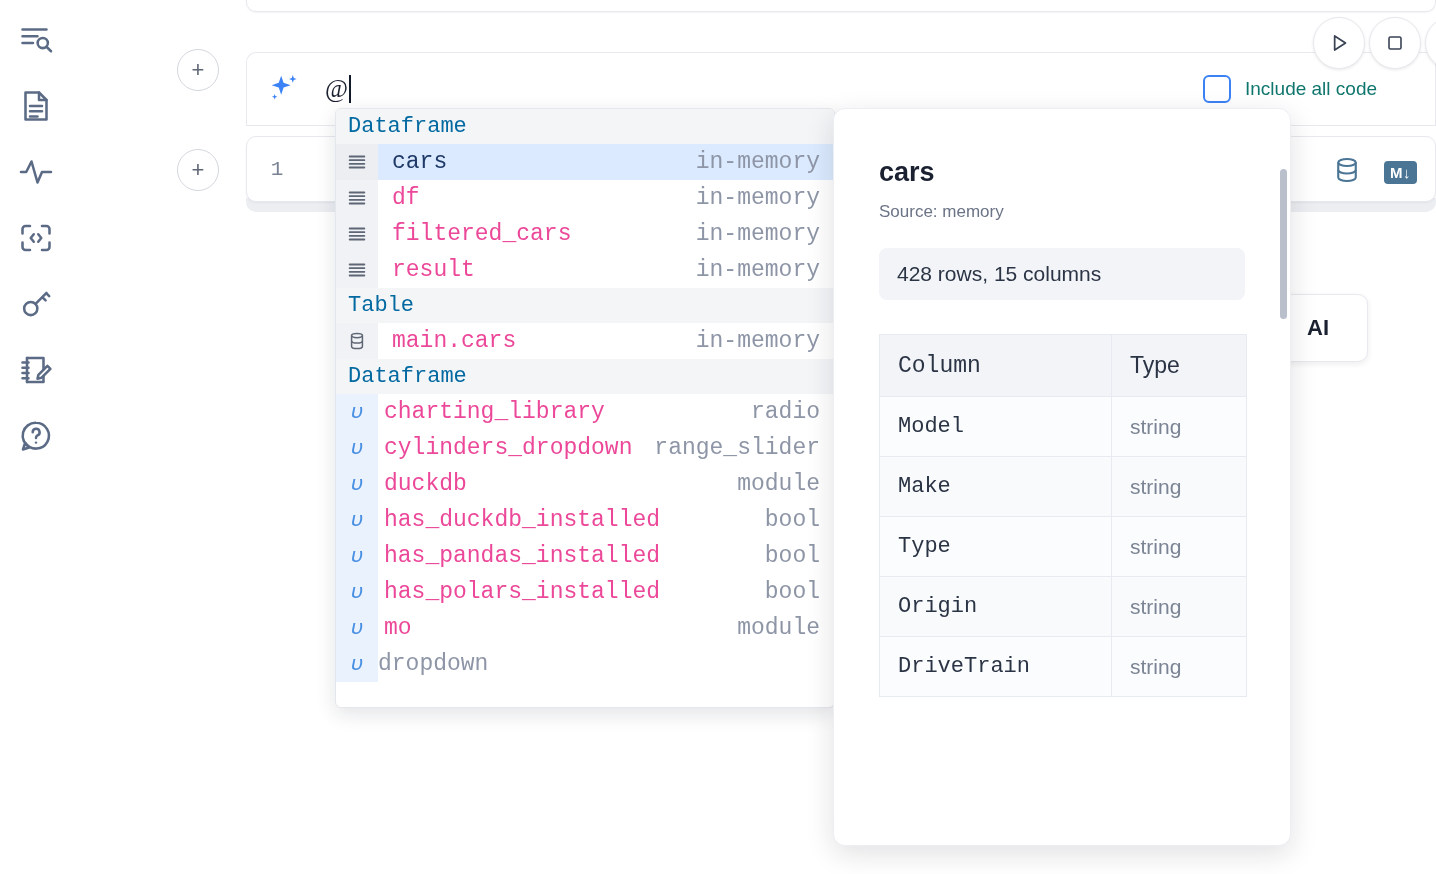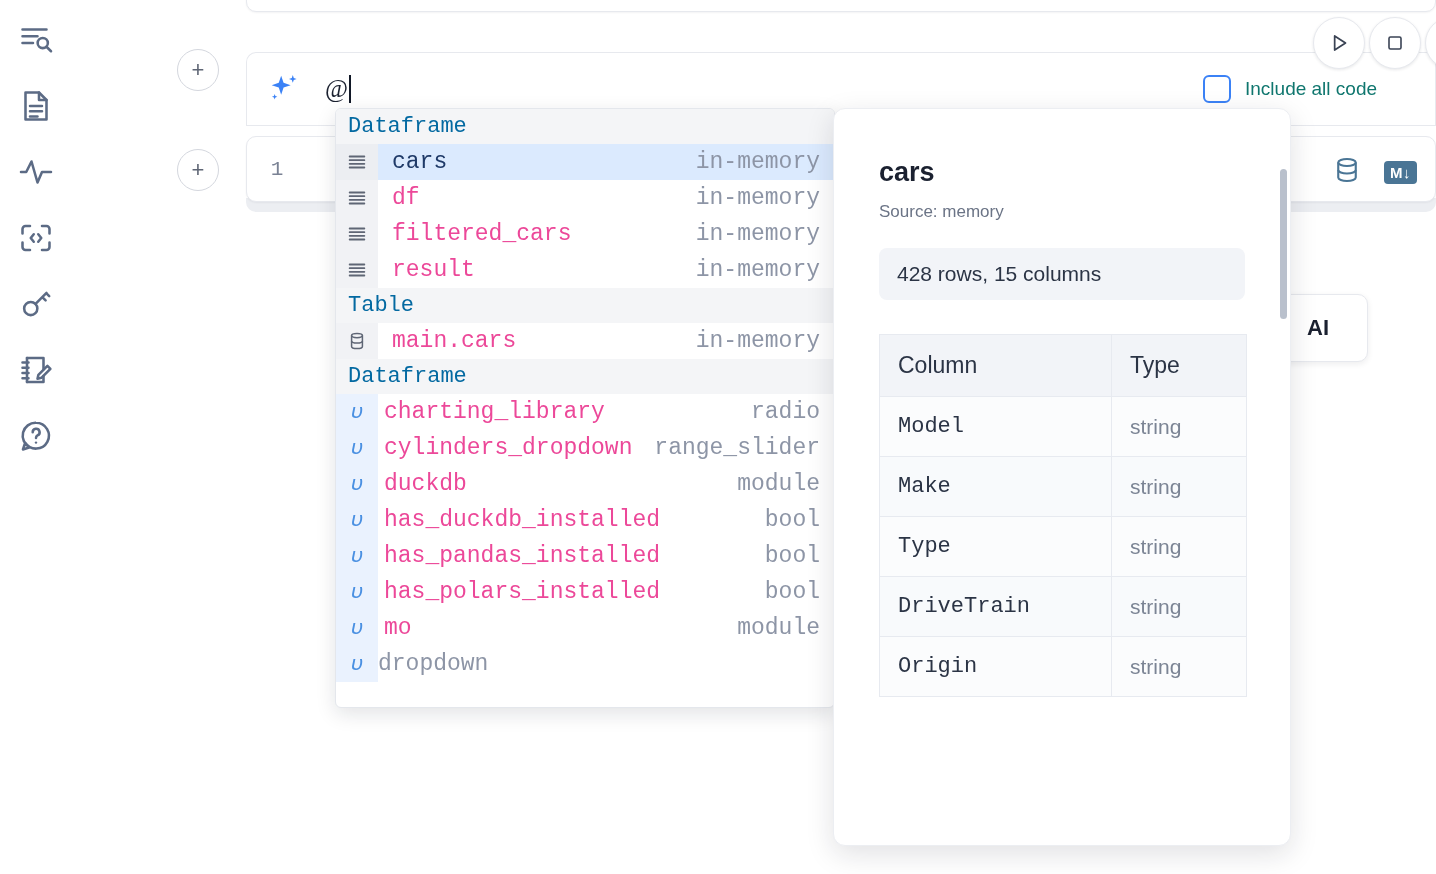--- a/index.html
+++ b/index.html
@@ -173,21 +173,21 @@
   }
   .prev-table {
     margin: 34px 45px 0 45px; width: 368px;
     border-collapse: collapse; table-layout: fixed;
   }
   .prev-table th, .prev-table td {
     border: 1px solid #e7eaf0; text-align:left;
     padding: 17px 18px; font-size: 21px;
   }
   .prev-table th { background:#f2f4f8; color:#2b3445; font-weight: 400; font-size: 23px; }
-  .prev-table th.c-col, .prev-table td.c-col { width: 232px; }
+  .prev-table th.c-col, .prev-table td.c-col { width: 232px; font-family: Liberation Mono, monospace; }
   .prev-table td.c-col {
     font-family:"Liberation Mono", monospace; color:#2b3445; font-size: 22px;
   }
   .prev-table td.c-type { color:#7b8494; font-size: 21px; }
   .prev-table tr:nth-child(odd) td { background:#fbfcfd; }
   .prev-table tr:nth-child(even) td { background:#f8fafc; }
 
   
   .prev-sb {
     position:absolute; right: 3px; top: 60px; width: 7px; height: 150px;
@@ -416,24 +416,24 @@
           </tr>
           <tr>
             <td class="c-col">Make</td>
             <td class="c-type">string</td>
           </tr>
           <tr>
             <td class="c-col">Type</td>
             <td class="c-type">string</td>
           </tr>
           <tr>
-            <td class="c-col">DriveTrain</td>
+            <td class="c-col">Origin</td>
             <td class="c-type">string</td>
           </tr>
           <tr>
-            <td class="c-col">Origin</td>
+            <td class="c-col">DriveTrain</td>
             <td class="c-type">string</td>
           </tr>
         </tbody>
     </table>
   </div>
 
 </div>
 
 </body></html>

